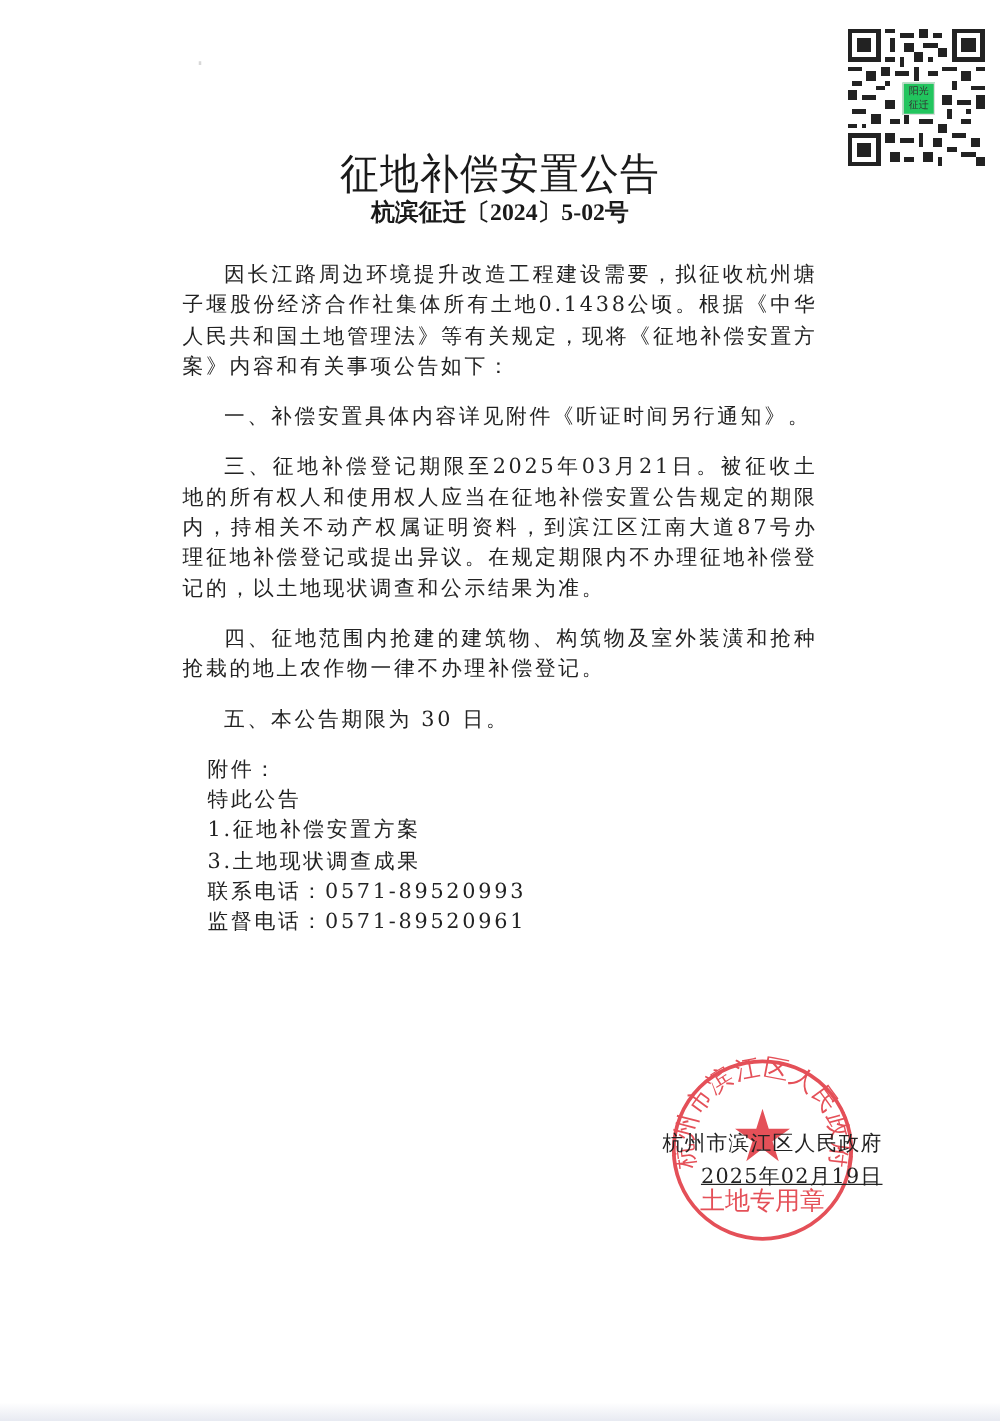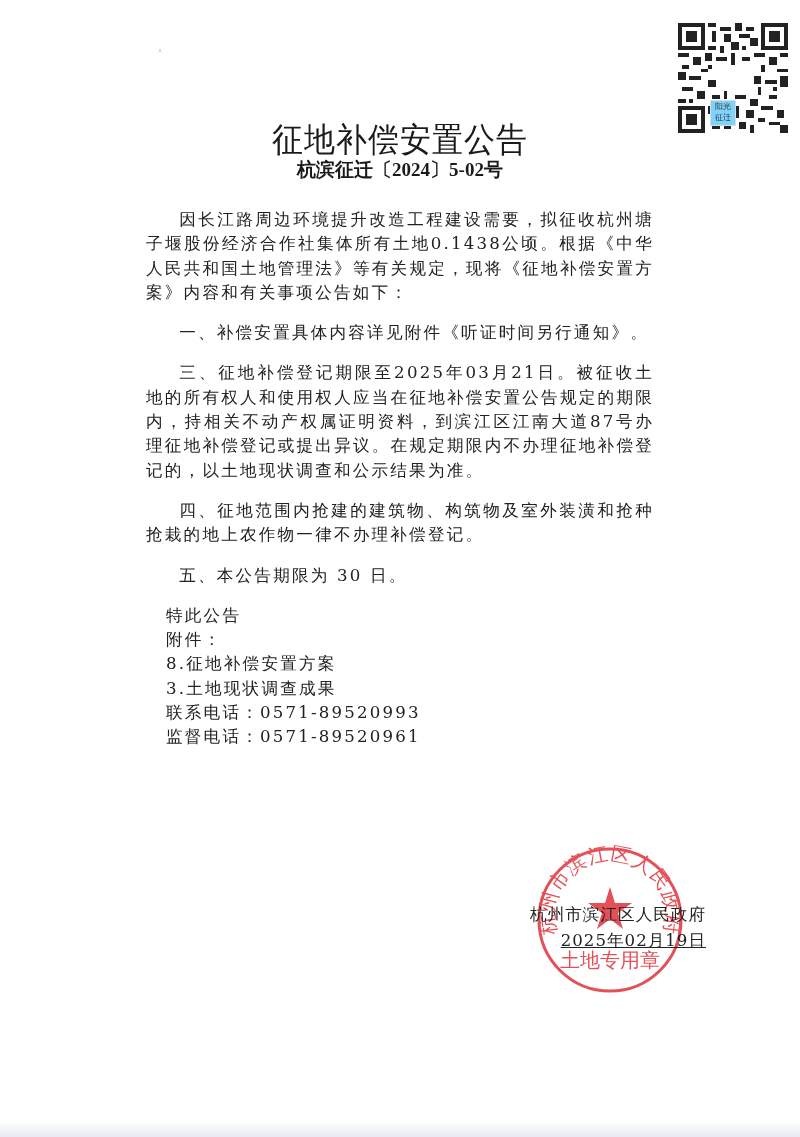--- a/index.html
+++ b/index.html
@@ -6,23 +6,23 @@
     body {
       width: 800px; height: 1137px; background: #ffffff; position: relative; overflow: hidden;
       font-family: "DejaVu Serif", "Liberation Serif", serif; color: #1e1e1e;
     }
     .qr {
       position: absolute; left: 678px; top: 20px; width: 110px; height: 116px;
       background: #fff;
     }
     .qr svg { width: 100%; height: 100%; display: block; }
     .qr-label {
-      position: absolute; left: 32px; top: 46px; width: 24px; height: 24px;
-      background: #7dd3fc; font-size: 8px; line-height: 11px; text-align: center; color: #333;
-      font-family: "DejaVu Sans", sans-serif; border: 1px solid #ddd; margin-top: 34px;
+      position: absolute; left: 44px; top: 46px; width: 24px; height: 24px;
+      background: #22c55e; font-size: 8px; line-height: 11px; text-align: center; color: #333;
+      font-family: "DejaVu Sans", sans-serif; border: 1px solid #ddd;
     }
     .title {
       position: absolute; left: 0; width: 800px; top: 98px; text-align: center;
       font-size: 31px; letter-spacing: 1px; color: #1a1a1a;
       font-family: "DejaVu Sans", "Liberation Sans", sans-serif; font-weight: normal;
       transform: scaleY(1.08);
     }
     .docno {
       position: absolute; left: 0; width: 800px; top: 157px; text-align: center;
       font-size: 19px; font-weight: bold; color: #1a1a1a;
@@ -138,23 +138,23 @@
 
 <h1 class="title">征地补偿安置公告</h1>
 <div class="docno">杭滨征迁〔2024〕5-02号</div>
 
 <div class="body">
   <p class="para">因长江路周边环境提升改造工程建设需要，拟征收杭州塘子堰股份经济合作社集体所有土地0.1438公顷。根据《中华人民共和国土地管理法》等有关规定，现将《征地补偿安置方案》内容和有关事项公告如下：</p>
   <p class="para">一、补偿安置具体内容详见附件《听证时间另行通知》。</p>
   <p class="para">三、征地补偿登记期限至2025年03月21日。被征收土地的所有权人和使用权人应当在征地补偿安置公告规定的期限内，持相关不动产权属证明资料，到滨江区江南大道87号办理征地补偿登记或提出异议。在规定期限内不办理征地补偿登记的，以土地现状调查和公示结果为准。</p>
   <p class="para">四、征地范围内抢建的建筑物、构筑物及室外装潢和抢种抢栽的地上农作物一律不办理补偿登记。</p>
   <p class="para">五、本公告期限为 30 日。</p>
+  <p class="attach">附件：</p>
   <p class="attach">特此公告</p>
-  <p class="attach">附件：</p>
-  <p class="attach">8.征地补偿安置方案</p>
+  <p class="attach">1.征地补偿安置方案</p>
   <p class="attach">3.土地现状调查成果</p>
   <p class="attach">联系电话：0571-89520993</p>
   <p class="attach">监督电话：0571-89520961</p>
 </div>
 
 <div class="seal">
   <svg viewBox="0 0 150 150">
     <defs>
       <path id="sealArc" d="M 22 90 A 56 56 0 1 1 128 90"></path>
     </defs>

